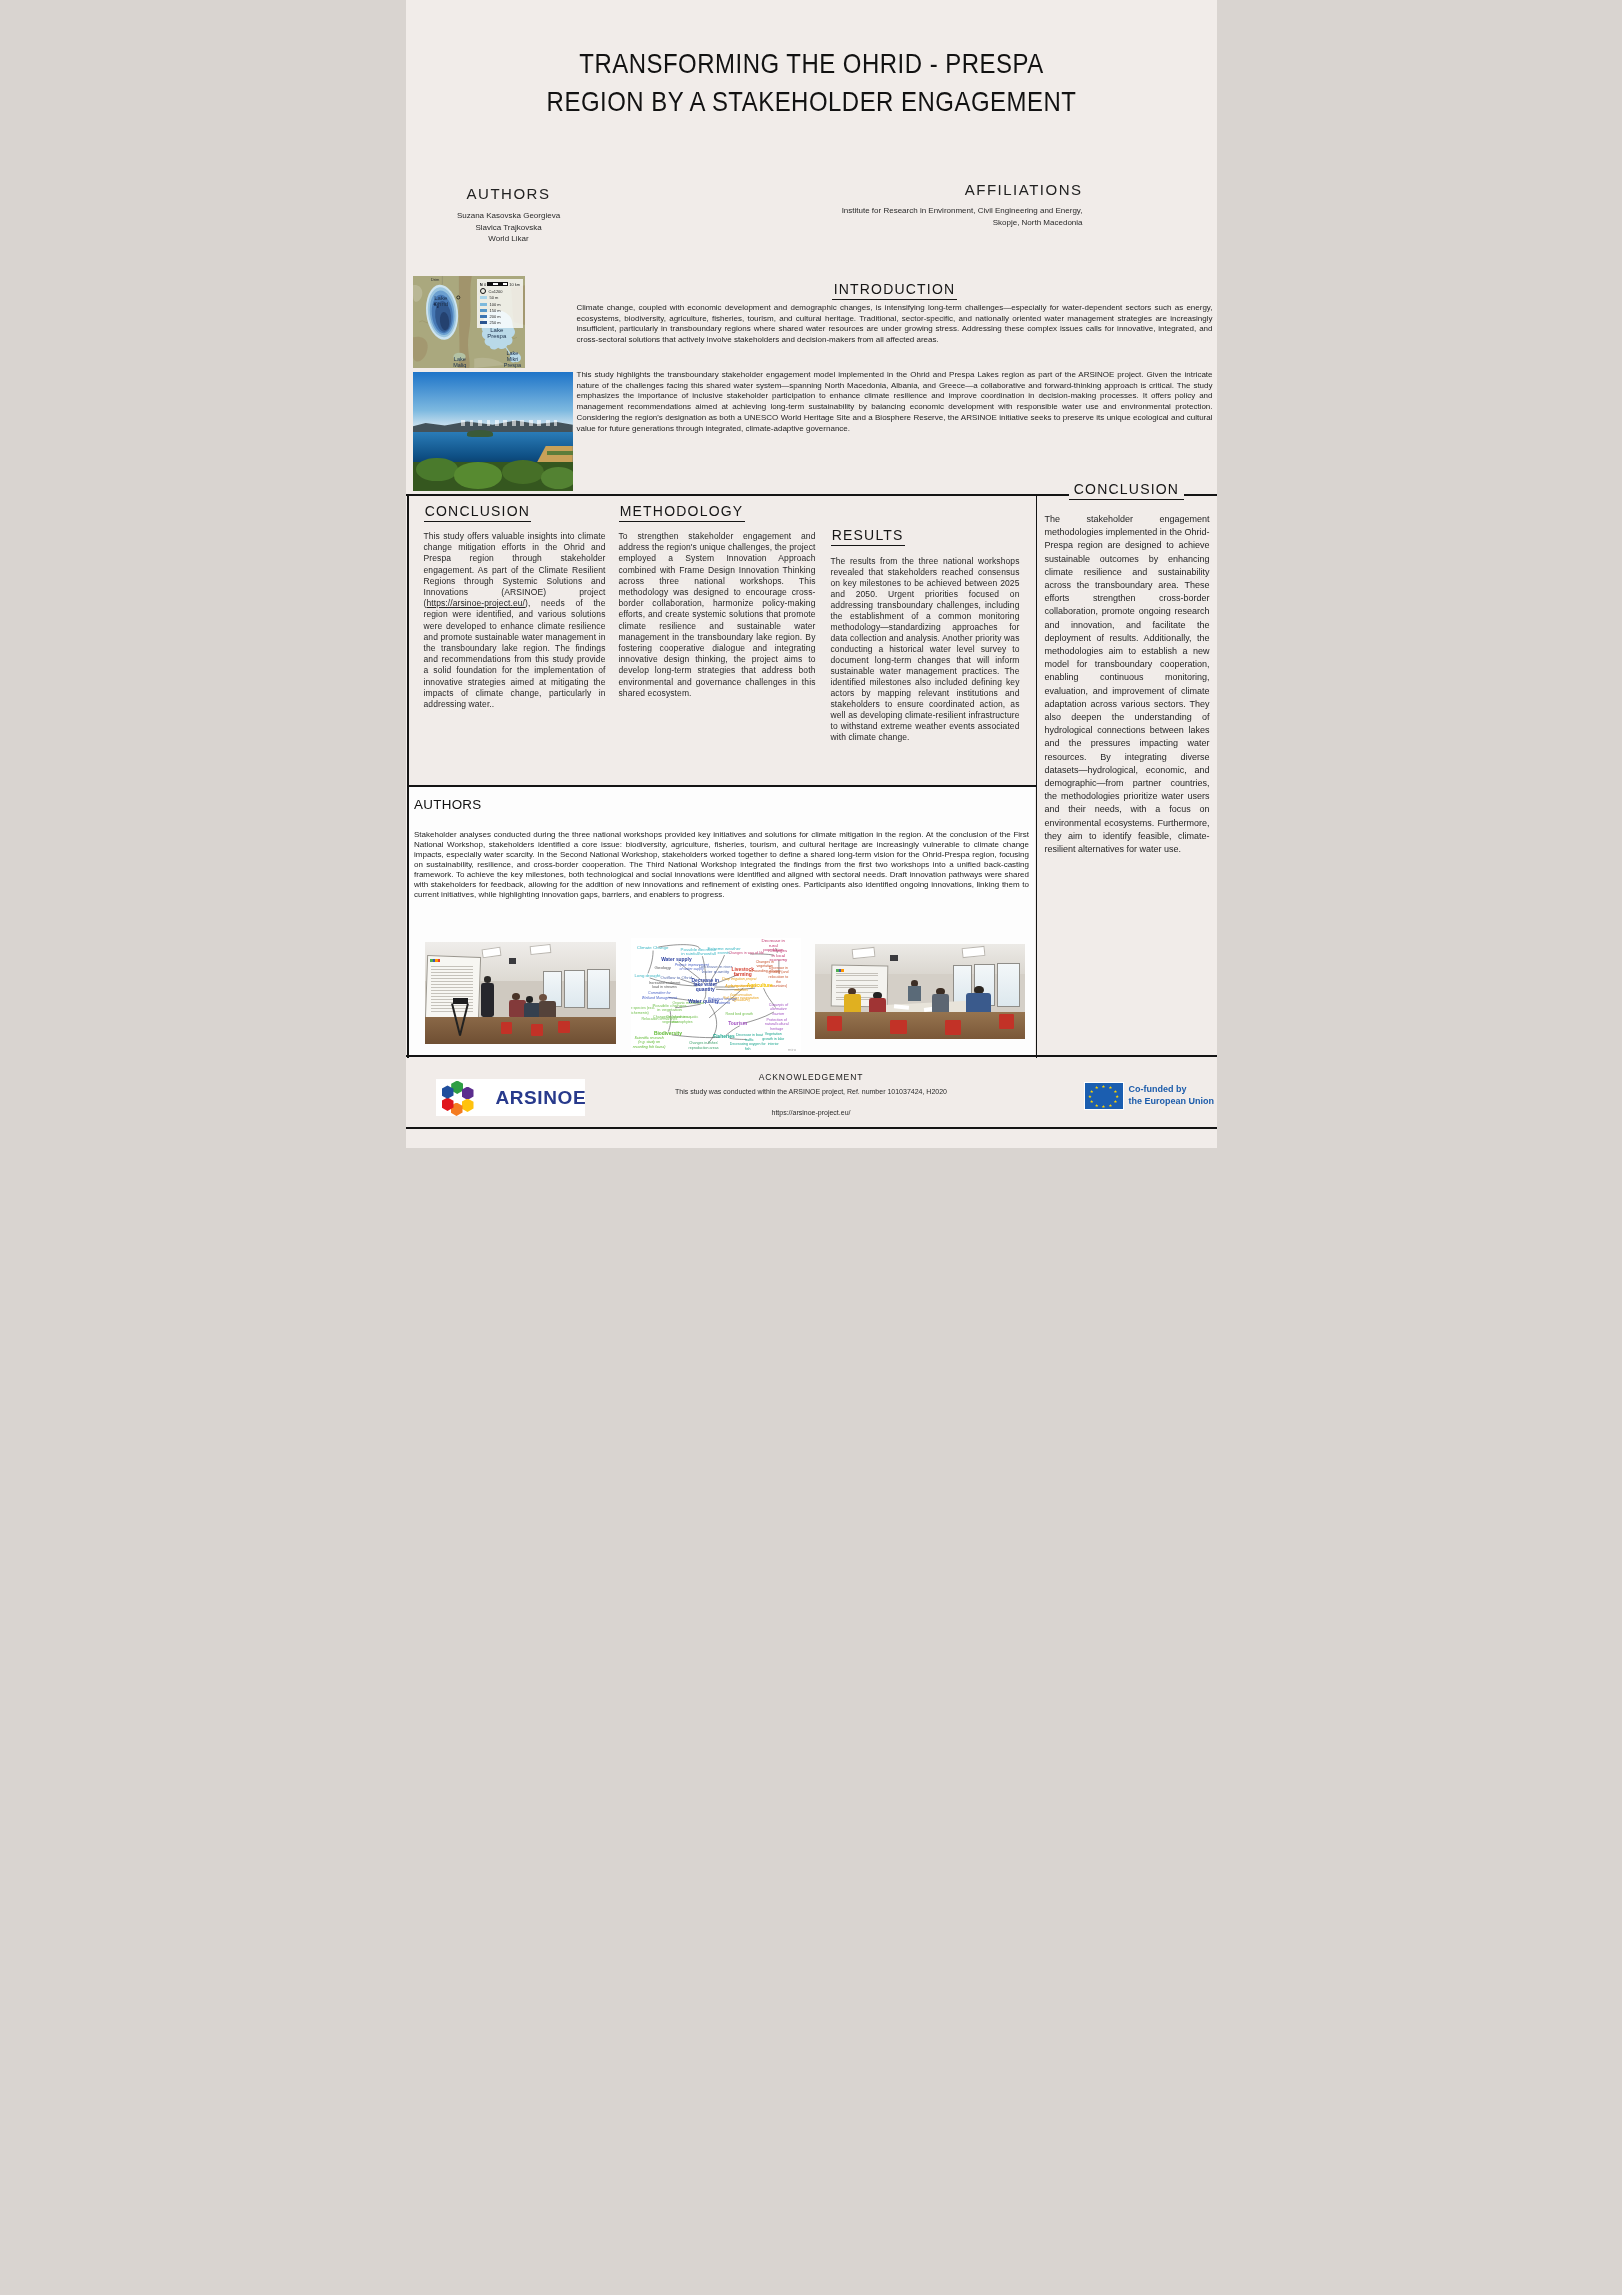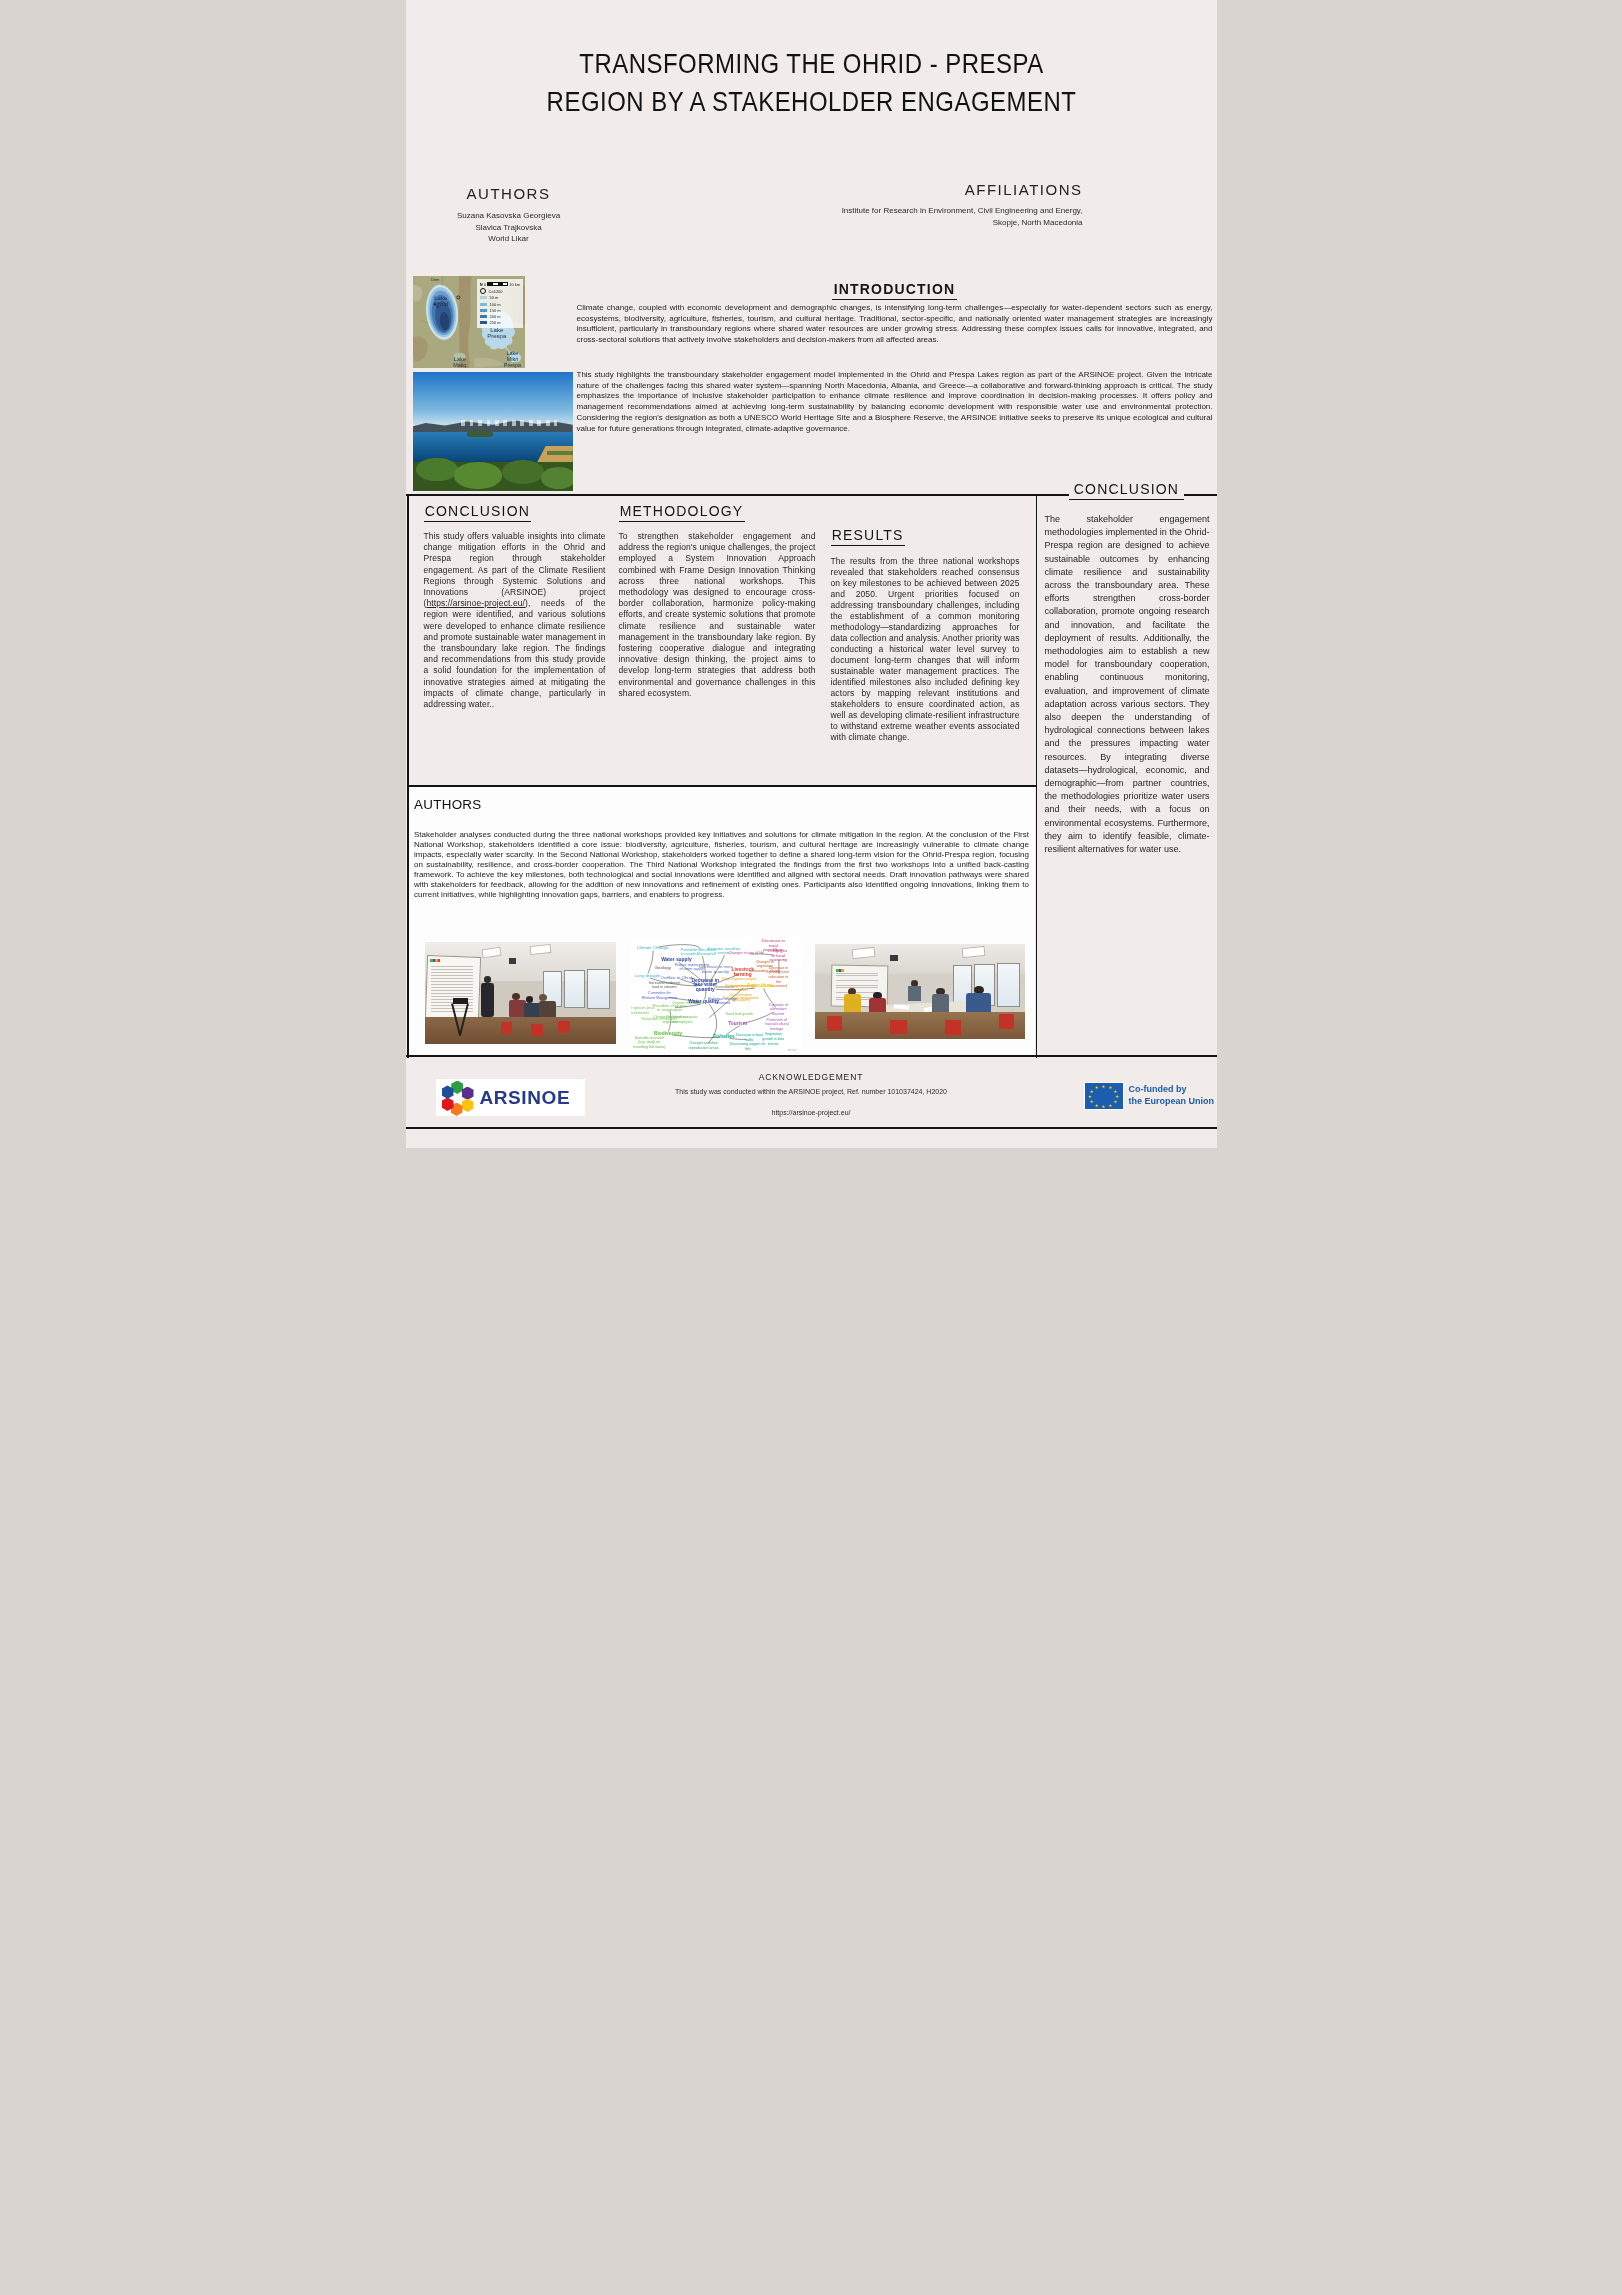--- a/index.html
+++ b/index.html
@@ -18,21 +18,21 @@
   #title{position:absolute;top:44px;left:0;width:811px;text-align:center;font-size:28.5px;
          line-height:38px;letter-spacing:0.6px;color:#121212;transform:scaleX(.84);}
   .byline-h{font-size:15px;letter-spacing:1.5px;color:#222;}
   #authors{position:absolute;left:33px;top:185px;width:140px;text-align:center;}
   #authors .names{margin-top:8px;font-size:8px;line-height:11.5px;color:#2a2a2a;}
   #affiliations{position:absolute;left:331px;top:181px;width:346px;text-align:right;}
   #affiliations .aff-lines{margin-top:7.3px;font-size:8px;line-height:11.5px;color:#2a2a2a;}
   
   .sec-head{font-size:14px;letter-spacing:1.2px;color:#151515;}
   .sec-head .u{display:inline-block;border-bottom:1.2px solid #151515;padding:0 1.2px 2.4px 1.2px;}
-  #intro-heading{position:absolute;left:171px;top:281px;width:636px;text-align:center;font-weight:bold;}
+  #intro-heading{position:absolute;left:171px;top:281px;width:636px;text-align:center;}
   .intro-p{position:absolute;left:171px;width:636px;font-size:8px;line-height:10.7px;
            text-align:justify;color:#242424;}
   #intro-p1{top:303px;}
   #intro-p2{top:370px;}
   
   #map{position:absolute;left:7.3px;top:276px;width:112px;height:92px;overflow:hidden;background:#aaa87e;}
   #map svg{position:absolute;left:0;top:0;width:100%;height:100%;}
   .map-label{position:absolute;transform:translate(-50%,-50%);font-size:5.5px;line-height:6px;
              color:#2e2e2e;text-align:center;width:25.5px;}
   .map-label.small{font-size:4px;width:18px;}
@@ -68,21 +68,21 @@
   #photo3{left:409px;top:944px;width:210px;height:95px;}
   #diagram{position:absolute;left:225px;top:938px;width:170px;height:114px;background:#ffffff;overflow:hidden;}
   #diagram svg{position:absolute;left:0;top:0;width:100%;height:100%;}
   .dg-label{position:absolute;transform:translate(-50%,-50%);font-size:4.4px;line-height:4.6px;
             text-align:center;max-width:36px;white-space:normal;}
   .window{background:linear-gradient(#f3f7f9,#dde8ee);border:1.2px solid #8f8d88;}
   .chair{background:#c23227;border-radius:1.2px;}
   .head{border-radius:50%;}
   
   #arsinoe-logo{position:absolute;left:30px;top:1079px;width:149px;height:37px;background:#fff;
-                display:flex;align-items:center;padding-left:6px;box-sizing:border-box;}
+                display:flex;align-items:center;padding-left:6px;box-sizing:border-box;gap:16px;}
   #hexring{position:relative;width:33px;height:34px;flex:0 0 auto;}
   .hex{position:absolute;width:12px;height:13.4px;clip-path:polygon(50% 0,100% 25%,100% 75%,50% 100%,0 75%,0 25%);}
   #arsinoe-word{font-size:19px;font-weight:bold;color:#283a8c;letter-spacing:0.6px;margin-left:4.9px;}
   #ack{position:absolute;left:243px;top:1072px;width:325px;text-align:center;}
   #ack-heading{font-size:8.5px;letter-spacing:0.9px;color:#1a1a1a;}
   #ack-text{margin-top:5.5px;font-size:7px;color:#2a2a2a;}
   #ack-url{margin-top:14.6px;font-size:7px;color:#2a2a2a;}
   #eu-flag{position:absolute;left:678px;top:1082px;width:38px;height:25.5px;background:#1b5eb0;
            border:1.2px solid #fff;}
   .eu-star{position:absolute;transform:translate(-50%,-50%);font-size:4.3px;color:#ffd400;}

